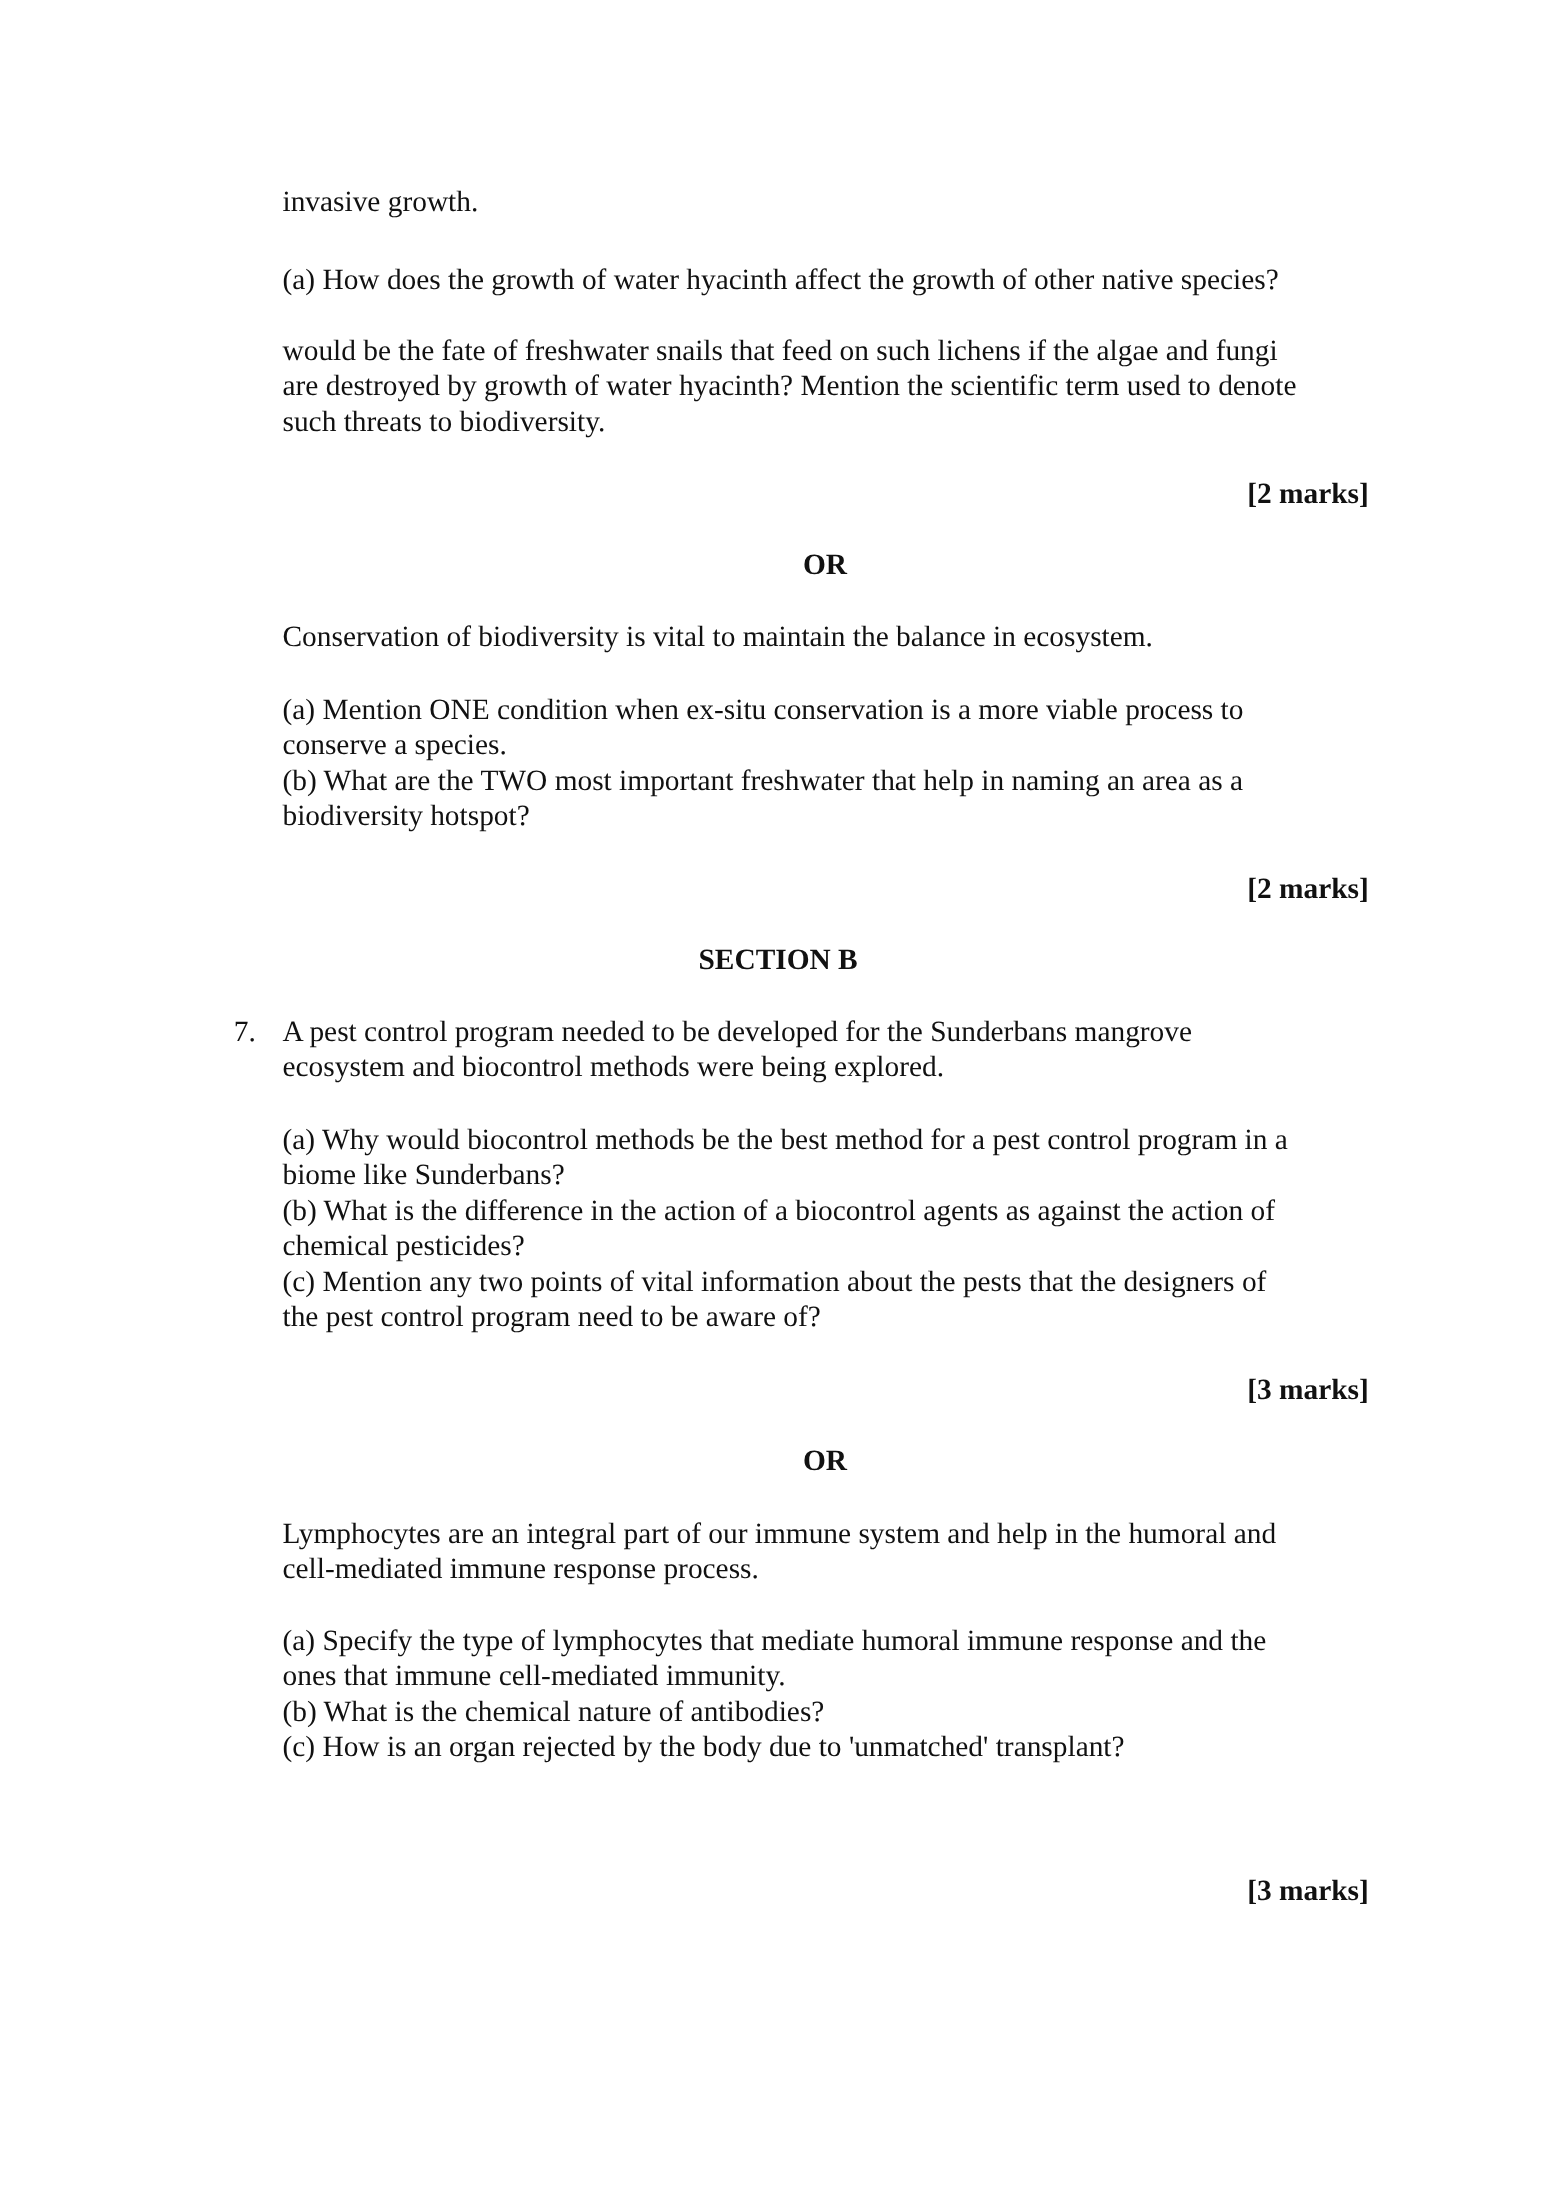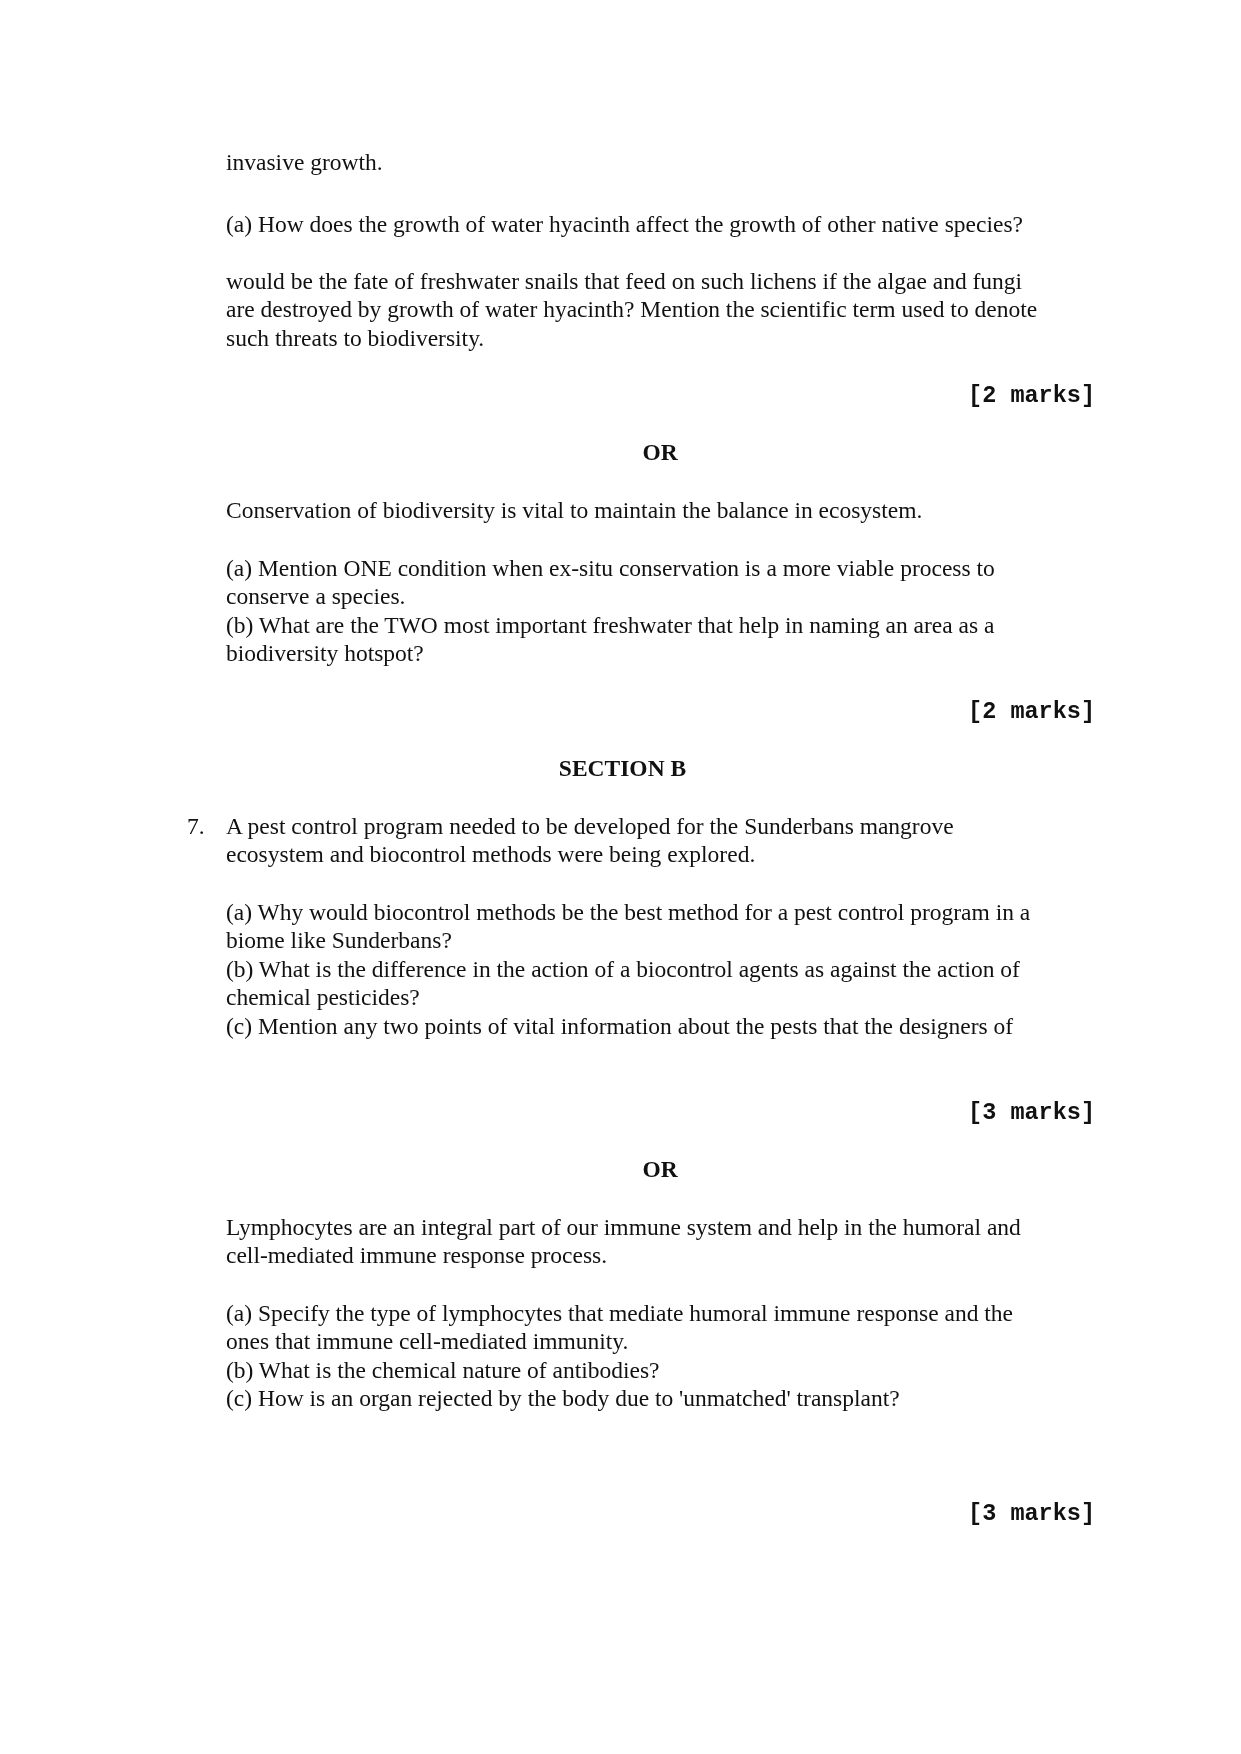--- a/index.html
+++ b/index.html
@@ -9,21 +9,21 @@
     color: #111111;
   }
   .page { position: absolute; left: 0; top: 0; width: 1241px; height: 1754px; }
   .line {
     position: absolute; left: 226px; white-space: nowrap;
     font-size: 23.5px; line-height: 29px;
   }
   .num { position: absolute; left: 187px; font-size: 23.5px; line-height: 29px; }
   .marks {
     position: absolute; right: 146px; font-weight: bold;
-    font-size: 23.5px; line-height: 29px; white-space: nowrap; font-family: Liberation Mono, monospace;
+    font-size: 23.5px; line-height: 29px; white-space: nowrap;
   }
   .center {
     position: absolute; left: 0; width: 1241px; text-align: center;
     font-weight: bold; font-size: 23.5px; line-height: 29px;
   }
   .center.or { width: 1320px; }
   .center.sec { width: 1245px; }
 </style>
 </head>
 <body>
@@ -49,20 +49,21 @@
   <div class="center sec" style="top:754px">SECTION B</div>
 
   <div class="num" style="top:812px">7.</div>
   <div class="line" style="top:840px">ecosystem and biocontrol methods were being explored.</div>
   <div class="line" style="top:812px">A pest control program needed to be developed for the Sunderbans mangrove</div>
   <div class="line" style="top:898px">(a) Why would biocontrol methods be the best method for a pest control program in a</div>
   <div class="line" style="top:926px">biome like Sunderbans?</div>
   <div class="line" style="top:955px">(b) What is the difference in the action of a biocontrol agents as against the action of</div>
   <div class="line" style="top:983px">chemical pesticides?</div>
   <div class="line" style="top:1012px">(c) Mention any two points of vital information about the pests that the designers of</div>
+  <div class="line" style="top:1040px">the pest control program need to be aware of?</div>
   <div class="marks" style="top:1098px">[3 marks]</div>
 
   <div class="center or" style="top:1155px">OR</div>
 
   <div class="line" style="top:1213px">Lymphocytes are an integral part of our immune system and help in the humoral and</div>
   <div class="line" style="top:1241px">cell-mediated immune response process.</div>
   <div class="line" style="top:1299px">(a) Specify the type of lymphocytes that mediate humoral immune response and the</div>
   <div class="line" style="top:1327px">ones that immune cell-mediated immunity.</div>
   <div class="line" style="top:1356px">(b) What is the chemical nature of antibodies?</div>
   <div class="line" style="top:1384px">(c) How is an organ rejected by the body due to 'unmatched' transplant?</div>

